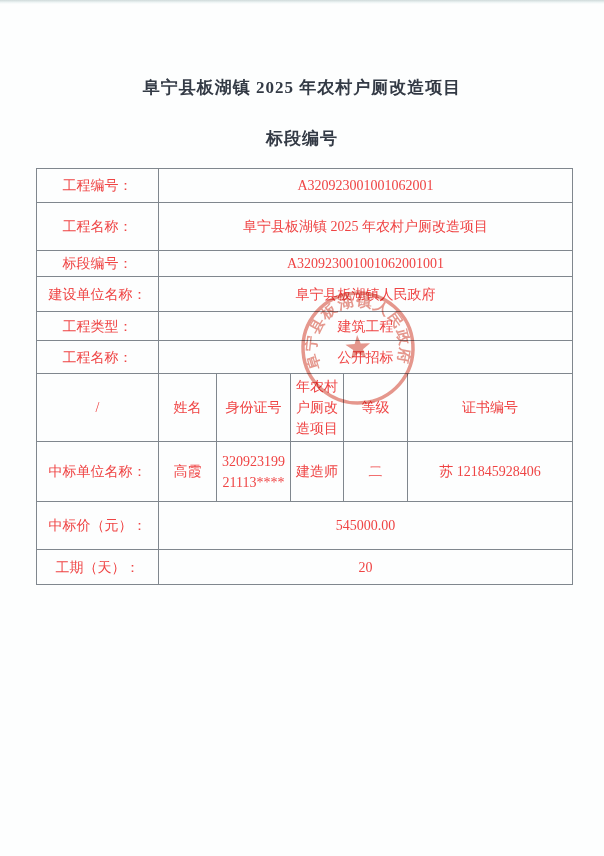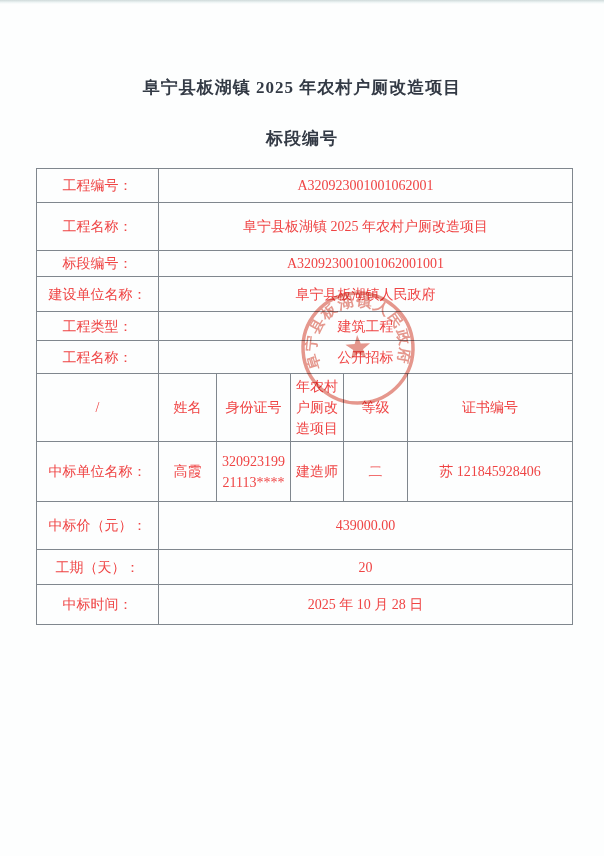--- a/index.html
+++ b/index.html
@@ -101,29 +101,25 @@
       <tr class="r10">
         <td>中标单位名称：</td>
         <td>高霞</td>
         <td class="id-cell">32092319921113****</td>
         <td>建造师</td>
         <td>二</td>
         <td>苏 121845928406</td>
       </tr>
       <tr class="r11">
         <td>中标价（元）：</td>
-        <td colspan="5">439000.00</td>
+        <td colspan="5">545000.00</td>
       </tr>
       <tr class="r12">
         <td>工期（天）：</td>
         <td colspan="5">20</td>
-      </tr>
-      <tr class="r13">
-        <td>中标时间：</td>
-        <td colspan="5">2025 年 10 月 28 日</td>
       </tr>
     </tbody>
   </table>
 
   <svg class="seal" viewBox="0 0 118 118" aria-hidden="true">
     <circle cx="59" cy="59" r="55" fill="none" stroke-width="3.5" stroke="#d85948"></circle>
     <path id="sealArc" d="M 24.6,83.1 A 42,42 0 1,1 93.4,83.1" fill="none"></path>
     <text font-size="14" font-weight="bold" letter-spacing="1" fill="#d85948">
       <textPath href="#sealArc" startOffset="8" textLength="168" lengthAdjust="spacingAndGlyphs">阜宁县板湖镇人民政府</textPath>
     </text>

